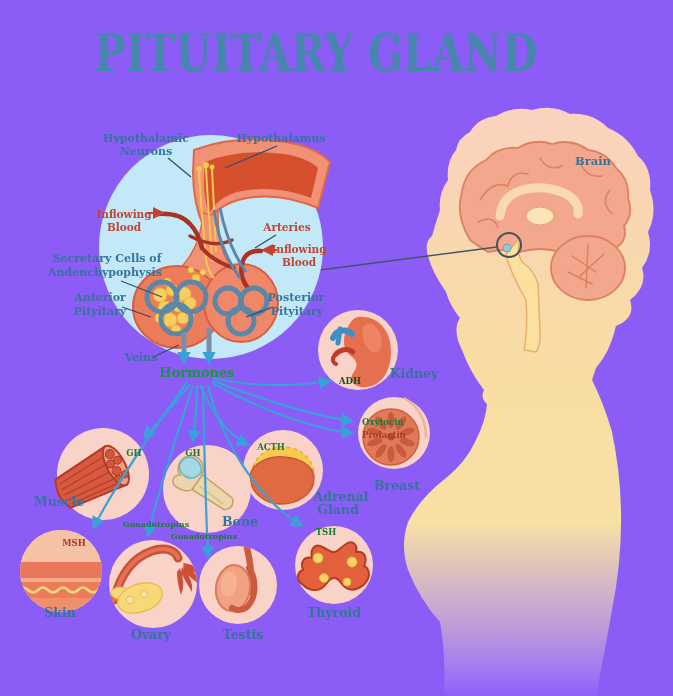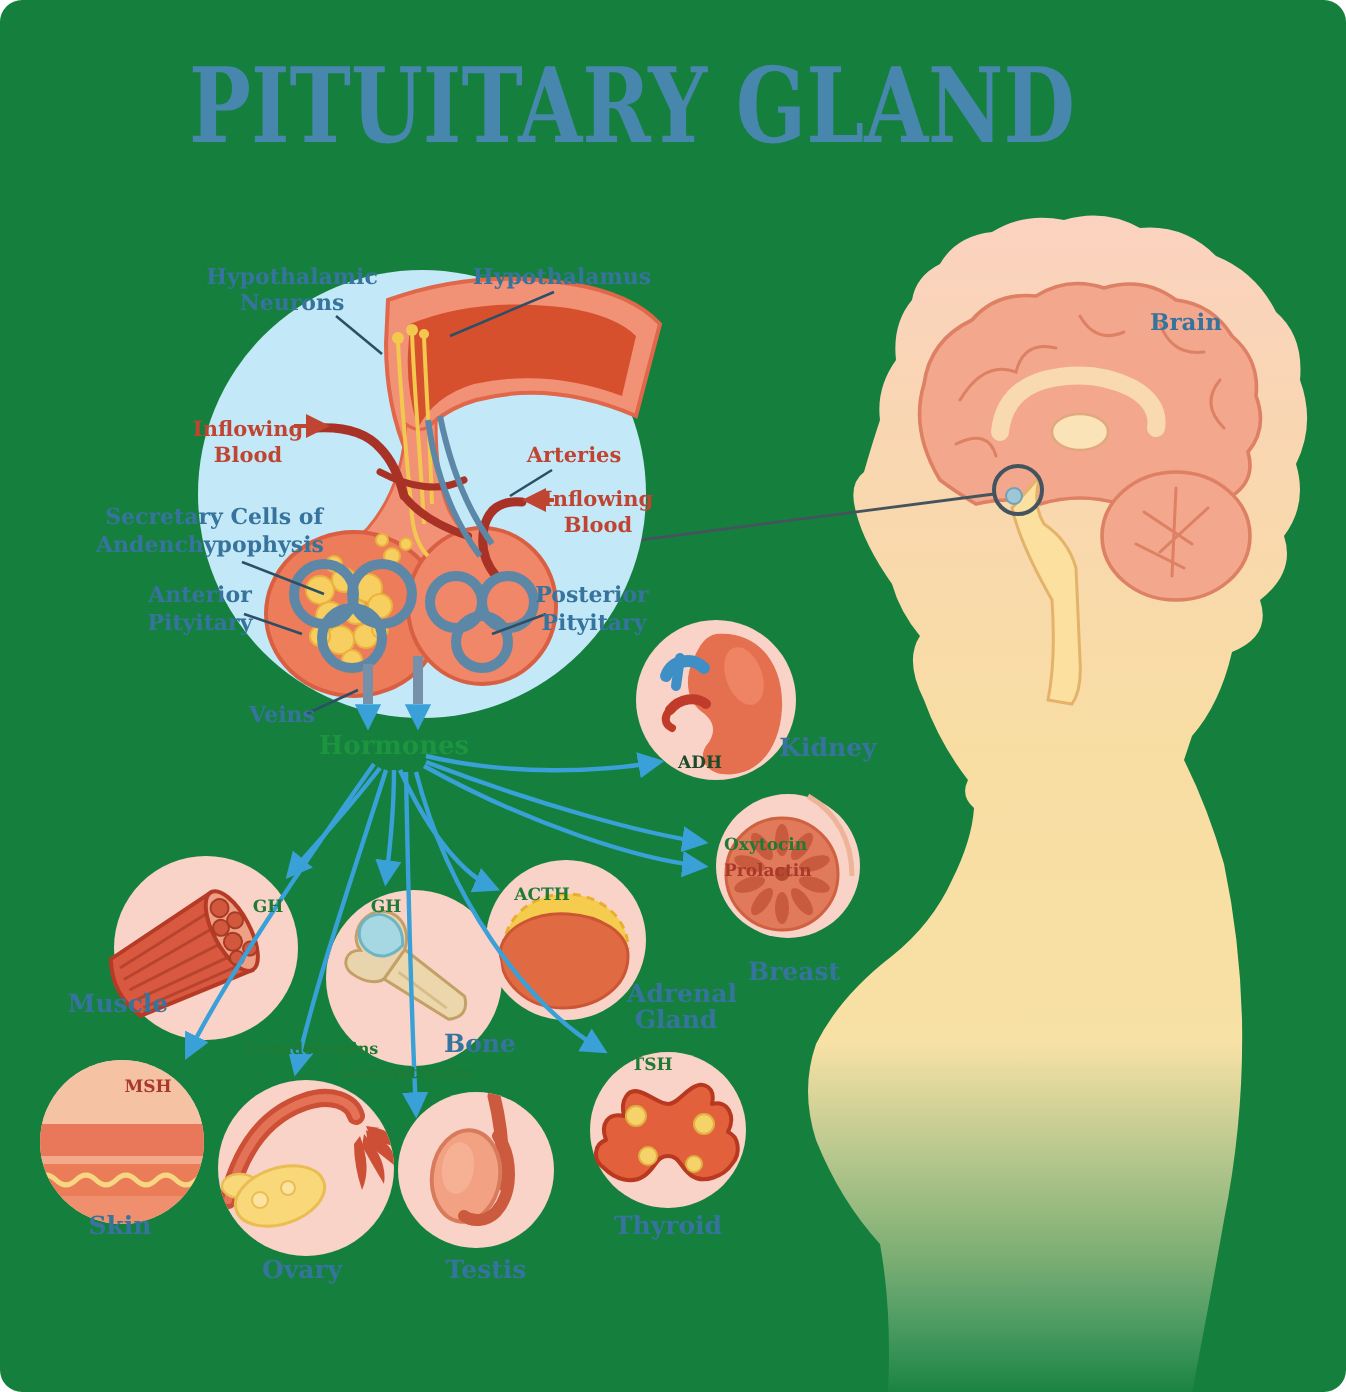--- a/index.html
+++ b/index.html
@@ -1,16 +1,16 @@
 <!DOCTYPE html>
 <html><head>
 <meta charset="utf-8">
 <style>
   html,body{margin:0;padding:0;background:#ffffff;}
-  .stage{position:relative;width:673px;height:696px;background:#15803d;overflow:hidden;font-family:"DejaVu Serif",serif;border-radius:11px;}
+  .stage{position:relative;width:673px;height:696px;background:#8b5cf6;overflow:hidden;font-family:"DejaVu Serif",serif;}
   svg{display:block;}
   text{font-family:"DejaVu Serif",serif;font-weight:bold;text-anchor:middle;}
   .t-title{fill:#4787ad;font-size:52px;}
   .t-blue{fill:#36749d;font-size:11px;}
   .t-blue-lg{fill:#36749d;font-size:12.5px;}
   .t-red{fill:#bf4532;font-size:10.5px;}
   .t-green{fill:#1f7a35;font-size:8.5px;}
   .t-green-sm{fill:#1f7a35;font-size:8px;}
   .t-darkgreen{fill:#1d4a2a;font-size:8.5px;}
   .t-darkred{fill:#a8392b;font-size:8.5px;}

